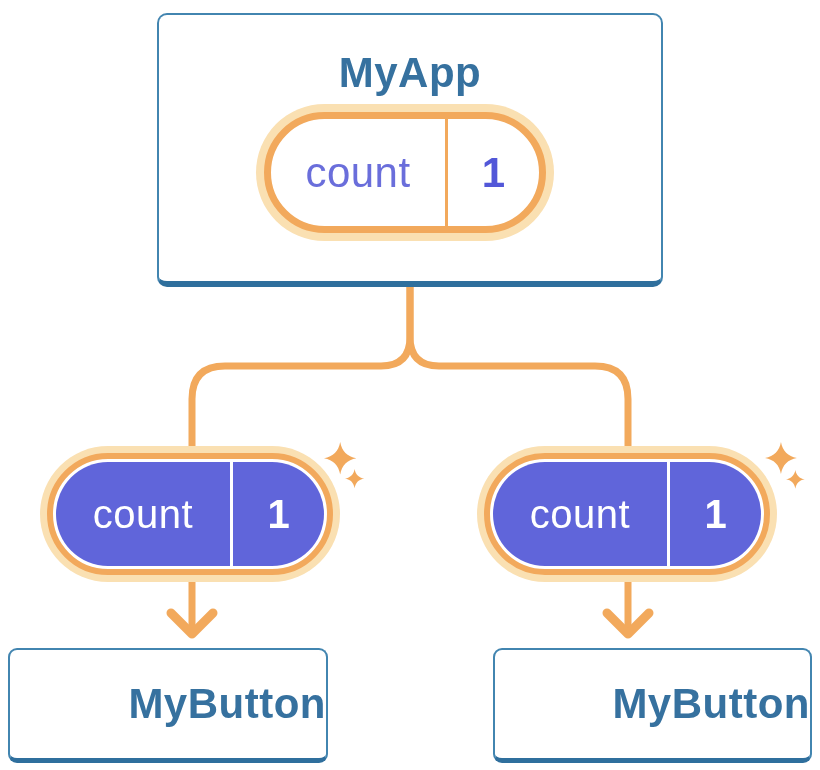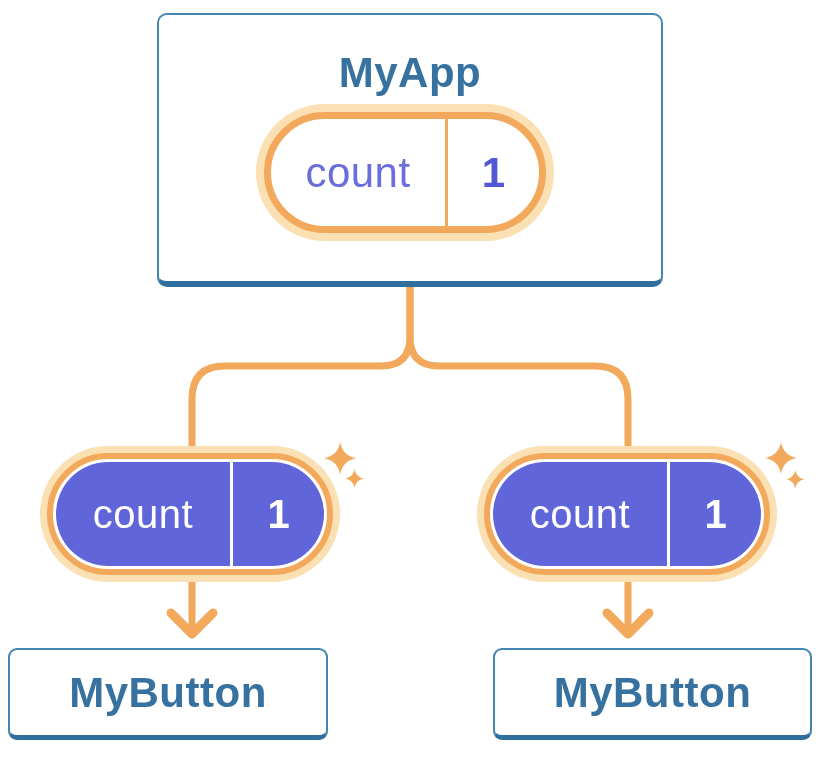--- a/index.html
+++ b/index.html
@@ -26,21 +26,21 @@
   
   .card{
     position:absolute;
     background:var(--white);
     border:2px solid var(--card-border);
     border-bottom:6px solid var(--card-border-bottom);
     border-radius:10px;
     z-index:2;
   }
   .card-root{left:157px;top:13px;width:506px;height:274px;}
-  .card-child{height:92px;border-bottom-width:5px;border-radius:9px;display:flex;align-items:center;justify-content:center;}
+  .card-child{height:115px;border-bottom-width:5px;border-radius:9px;display:flex;align-items:center;justify-content:flex-end;}
   .card-child-left{left:8px;top:648px;width:320px;}
   .card-child-right{left:493px;top:648px;width:319px;}
   .card-title{
     color:var(--heading-blue);
     font-size:42px;font-weight:700;letter-spacing:0.5px;
     text-align:center;
   }
   .card-root .card-title{position:absolute;left:0;right:0;top:34px;}
 
   

